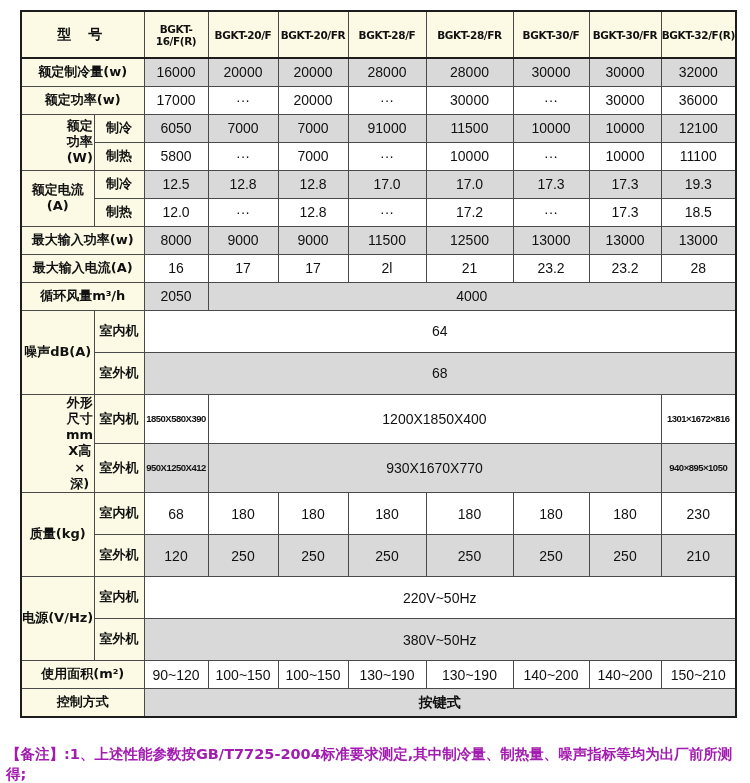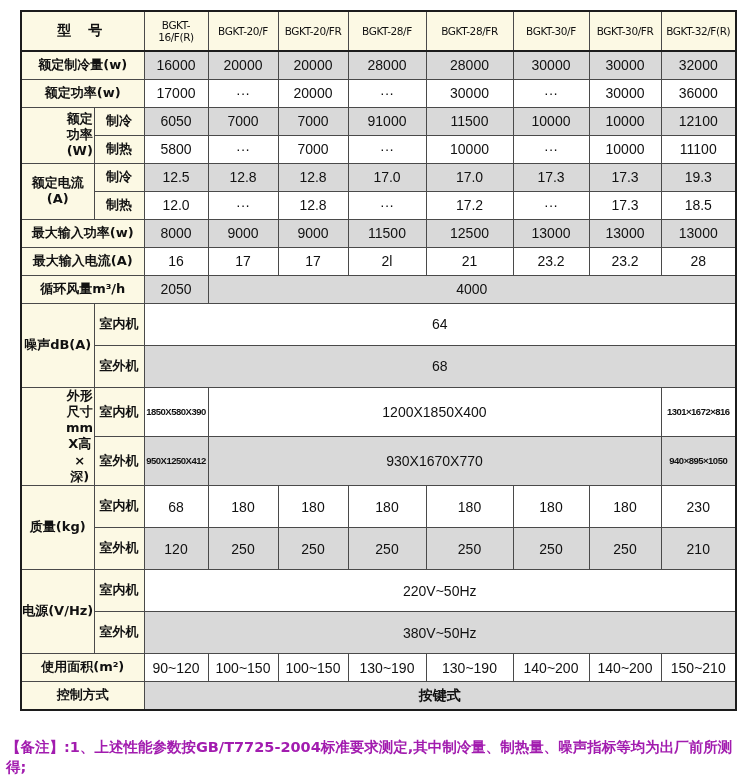--- a/index.html
+++ b/index.html
@@ -19,33 +19,33 @@
   table.spec{
     border-collapse:collapse;table-layout:fixed;
     width:715px;margin:10px 0 0 20px;
     border:2px solid var(--outer-border);
   }
   td{
     border:1px solid var(--grid-border);
     text-align:center;vertical-align:middle;
     padding:0;overflow:hidden;background:var(--white-bg);
   }
-  tr.h56{height:40px}
+  tr.h56{height:47px}
   tr.h28{height:28px}
   tr.h42{height:42px}
   tr.h45{height:48px}
   tr.hdr td{border-bottom:2px solid var(--outer-border);}
   td.lab{
     background:var(--label-bg);
     font-weight:bold;font-size:13px;line-height:1.25;
   }
   td.title{font-size:14px;letter-spacing:6px;}
   td.model{
     background:var(--label-bg);
-    font-weight:normal;font-size:10.5px;letter-spacing:-0.4px;
+    font-weight:bold;font-size:10.5px;letter-spacing:-0.4px;
   }
   td.num{
     font-size:14px;font-weight:400;
     font-family:"Liberation Sans",sans-serif;
   }
   td.g{background:var(--gray-bg);}
   td.dim-sm{font-size:9.5px;font-weight:bold;letter-spacing:-0.5px;margin-top:24px;}
   td .lline{display:block;padding-left:44px;}
   .footnote{
     margin:26px 0 0 6px;width:740px;

